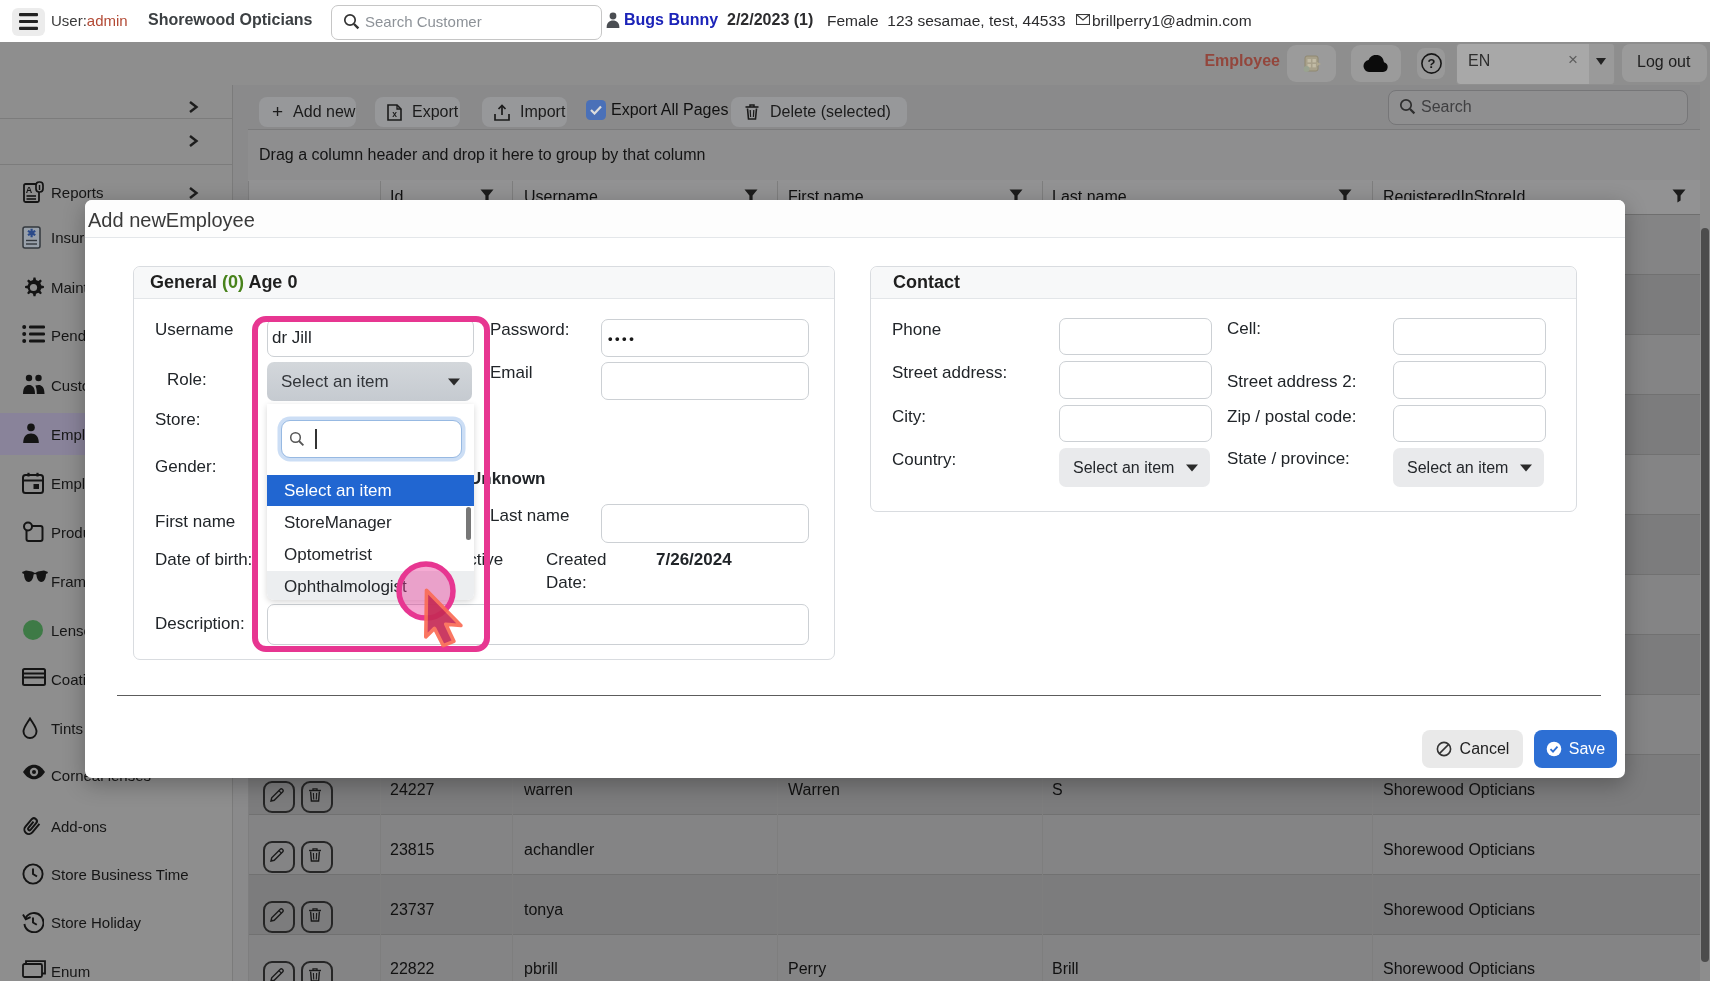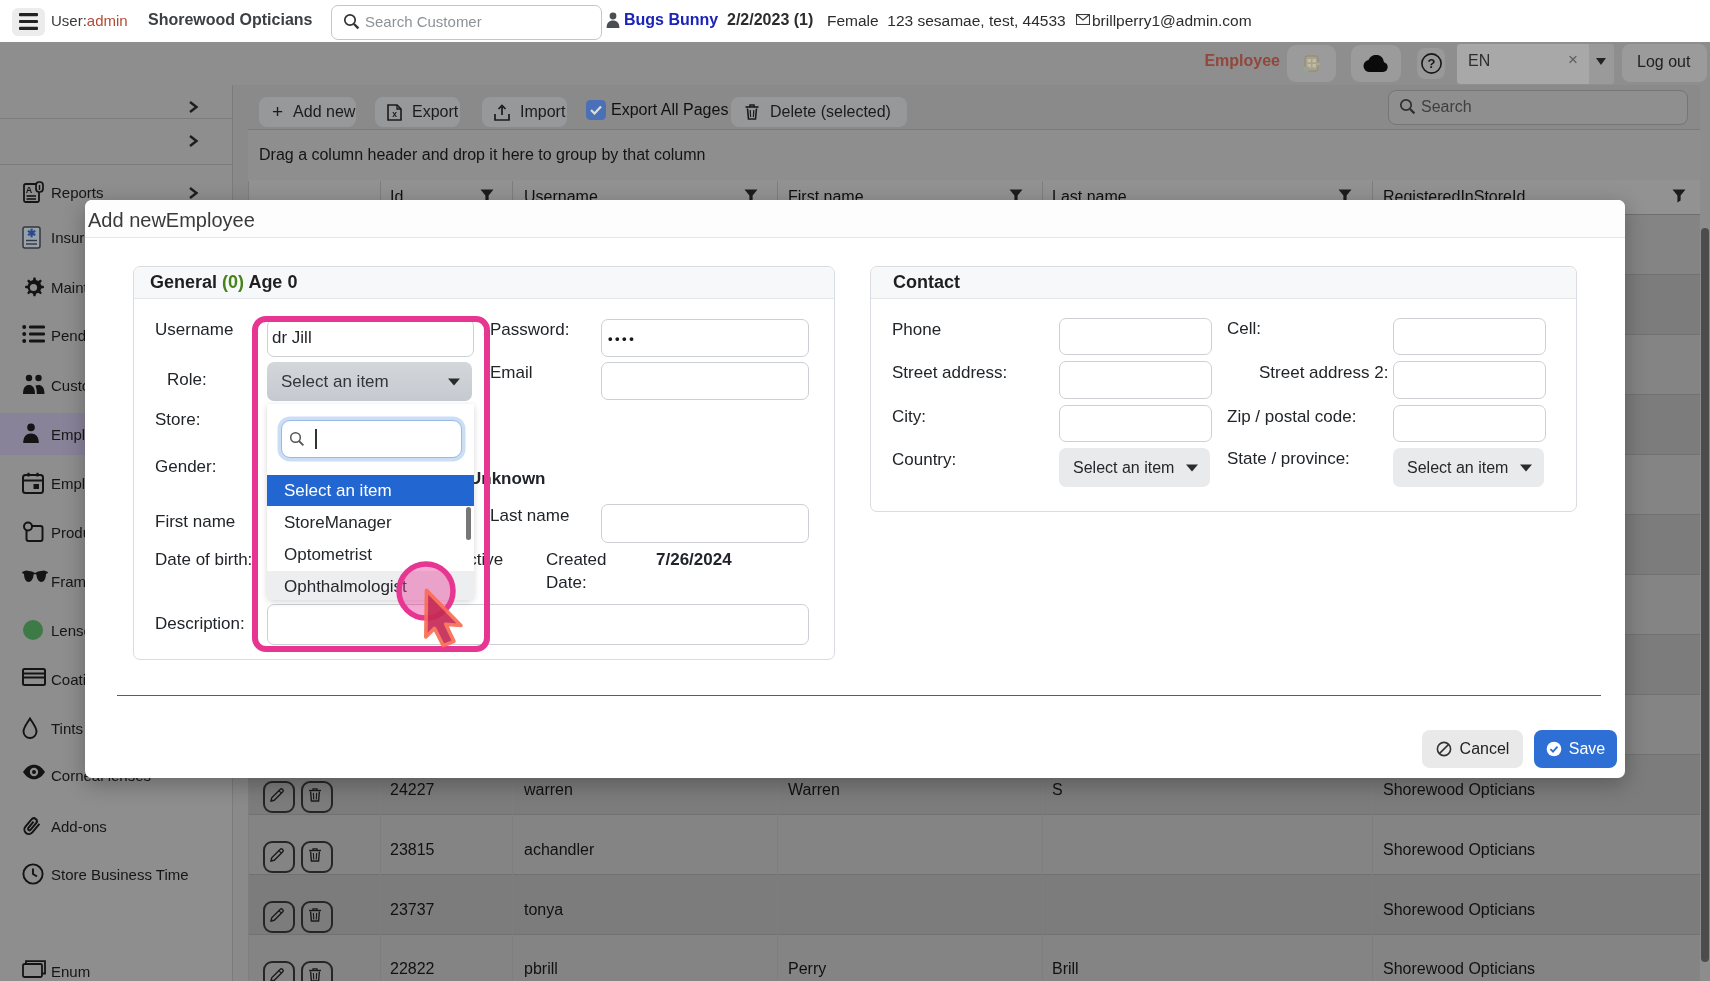--- a/index.html
+++ b/index.html
@@ -189,20 +189,28 @@
           </svg></span>
       <span class="lbl">Add-ons</span>
       </div>
     <div class="sideitem" style="top:765px;">
         <span class="ico"><svg width="22" height="22" viewBox="0 0 22 22">
       <circle cx="11" cy="11" r="9.6" fill="none" stroke="#141414" stroke-width="1.9"></circle>
       <path d="M11 5.5 L11 11 L15 13.5" fill="none" stroke="#141414" stroke-width="1.9"></path>
           </svg></span>
       <span class="lbl">Store Business Time</span>
       </div>
+    <div class="sideitem" style="top:813px;">
+        <span class="ico"><svg width="22" height="22" viewBox="0 0 22 22">
+      <path d="M3.5 7 A9.6 9.6 0 1 1 2.4 13" fill="none" stroke="#141414" stroke-width="1.9"></path>
+      <path d="M1 3.5 L3.8 8.2 L8.6 6.2" fill="none" stroke="#141414" stroke-width="1.9"></path>
+      <path d="M11 6.5 L11 11.5 L14.8 13.8" fill="none" stroke="#141414" stroke-width="1.9"></path>
+          </svg></span>
+      <span class="lbl">Store Holiday</span>
+      </div>
     <div class="sideitem" style="top:862px;">
         <span class="ico"><svg width="24" height="18" viewBox="0 0 24 18">
       <rect x="1" y="4" width="19" height="13" rx="1.5" fill="none" stroke="#141414" stroke-width="1.8"></rect>
       <path d="M4 4 L4 1.2 L23 1.2 L23 13.5 L20 13.5" fill="none" stroke="#141414" stroke-width="1.8"></path>
           </svg></span>
       <span class="lbl">Enum</span>
       </div>
   </div>
 
   <div class="ab content" id="content" style="overflow:hidden;">
@@ -482,21 +490,21 @@
       <div class="phead">
           <span style="left:22px;">Contact</span>
         </div>
     </div>
     <div class="flabel" style="left:807px;top:130px;">Phone</div>
     <div class="inp" style="left:974px;top:118px;width:151px;height:35px;"></div>
     <div class="flabel" style="left:1142px;top:129px;">Cell:</div>
     <div class="inp" style="left:1308px;top:118px;width:151px;height:35px;"></div>
     <div class="flabel" style="left:807px;top:173px;">Street address:</div>
     <div class="inp" style="left:974px;top:161px;width:151px;height:36px;"></div>
-    <div class="flabel" style="left:1142px;top:173px;margin-left:32px;">Street address 2:</div>
+    <div class="flabel" style="left:1142px;top:182px;">Street address 2:</div>
     <div class="inp" style="left:1308px;top:161px;width:151px;height:36px;"></div>
     <div class="flabel" style="left:807px;top:217px;">City:</div>
     <div class="inp" style="left:974px;top:205px;width:151px;height:35px;"></div>
     <div class="flabel" style="left:1142px;top:217px;">Zip / postal code:</div>
     <div class="inp" style="left:1308px;top:205px;width:151px;height:35px;"></div>
     <div class="flabel" style="left:807px;top:260px;">Country:</div>
     <div class="gsel" style="left:974px;top:248px;width:151px;height:39px;">
         <span class="t">Select an item</span>
         <span class="c"></span>
       </div>

